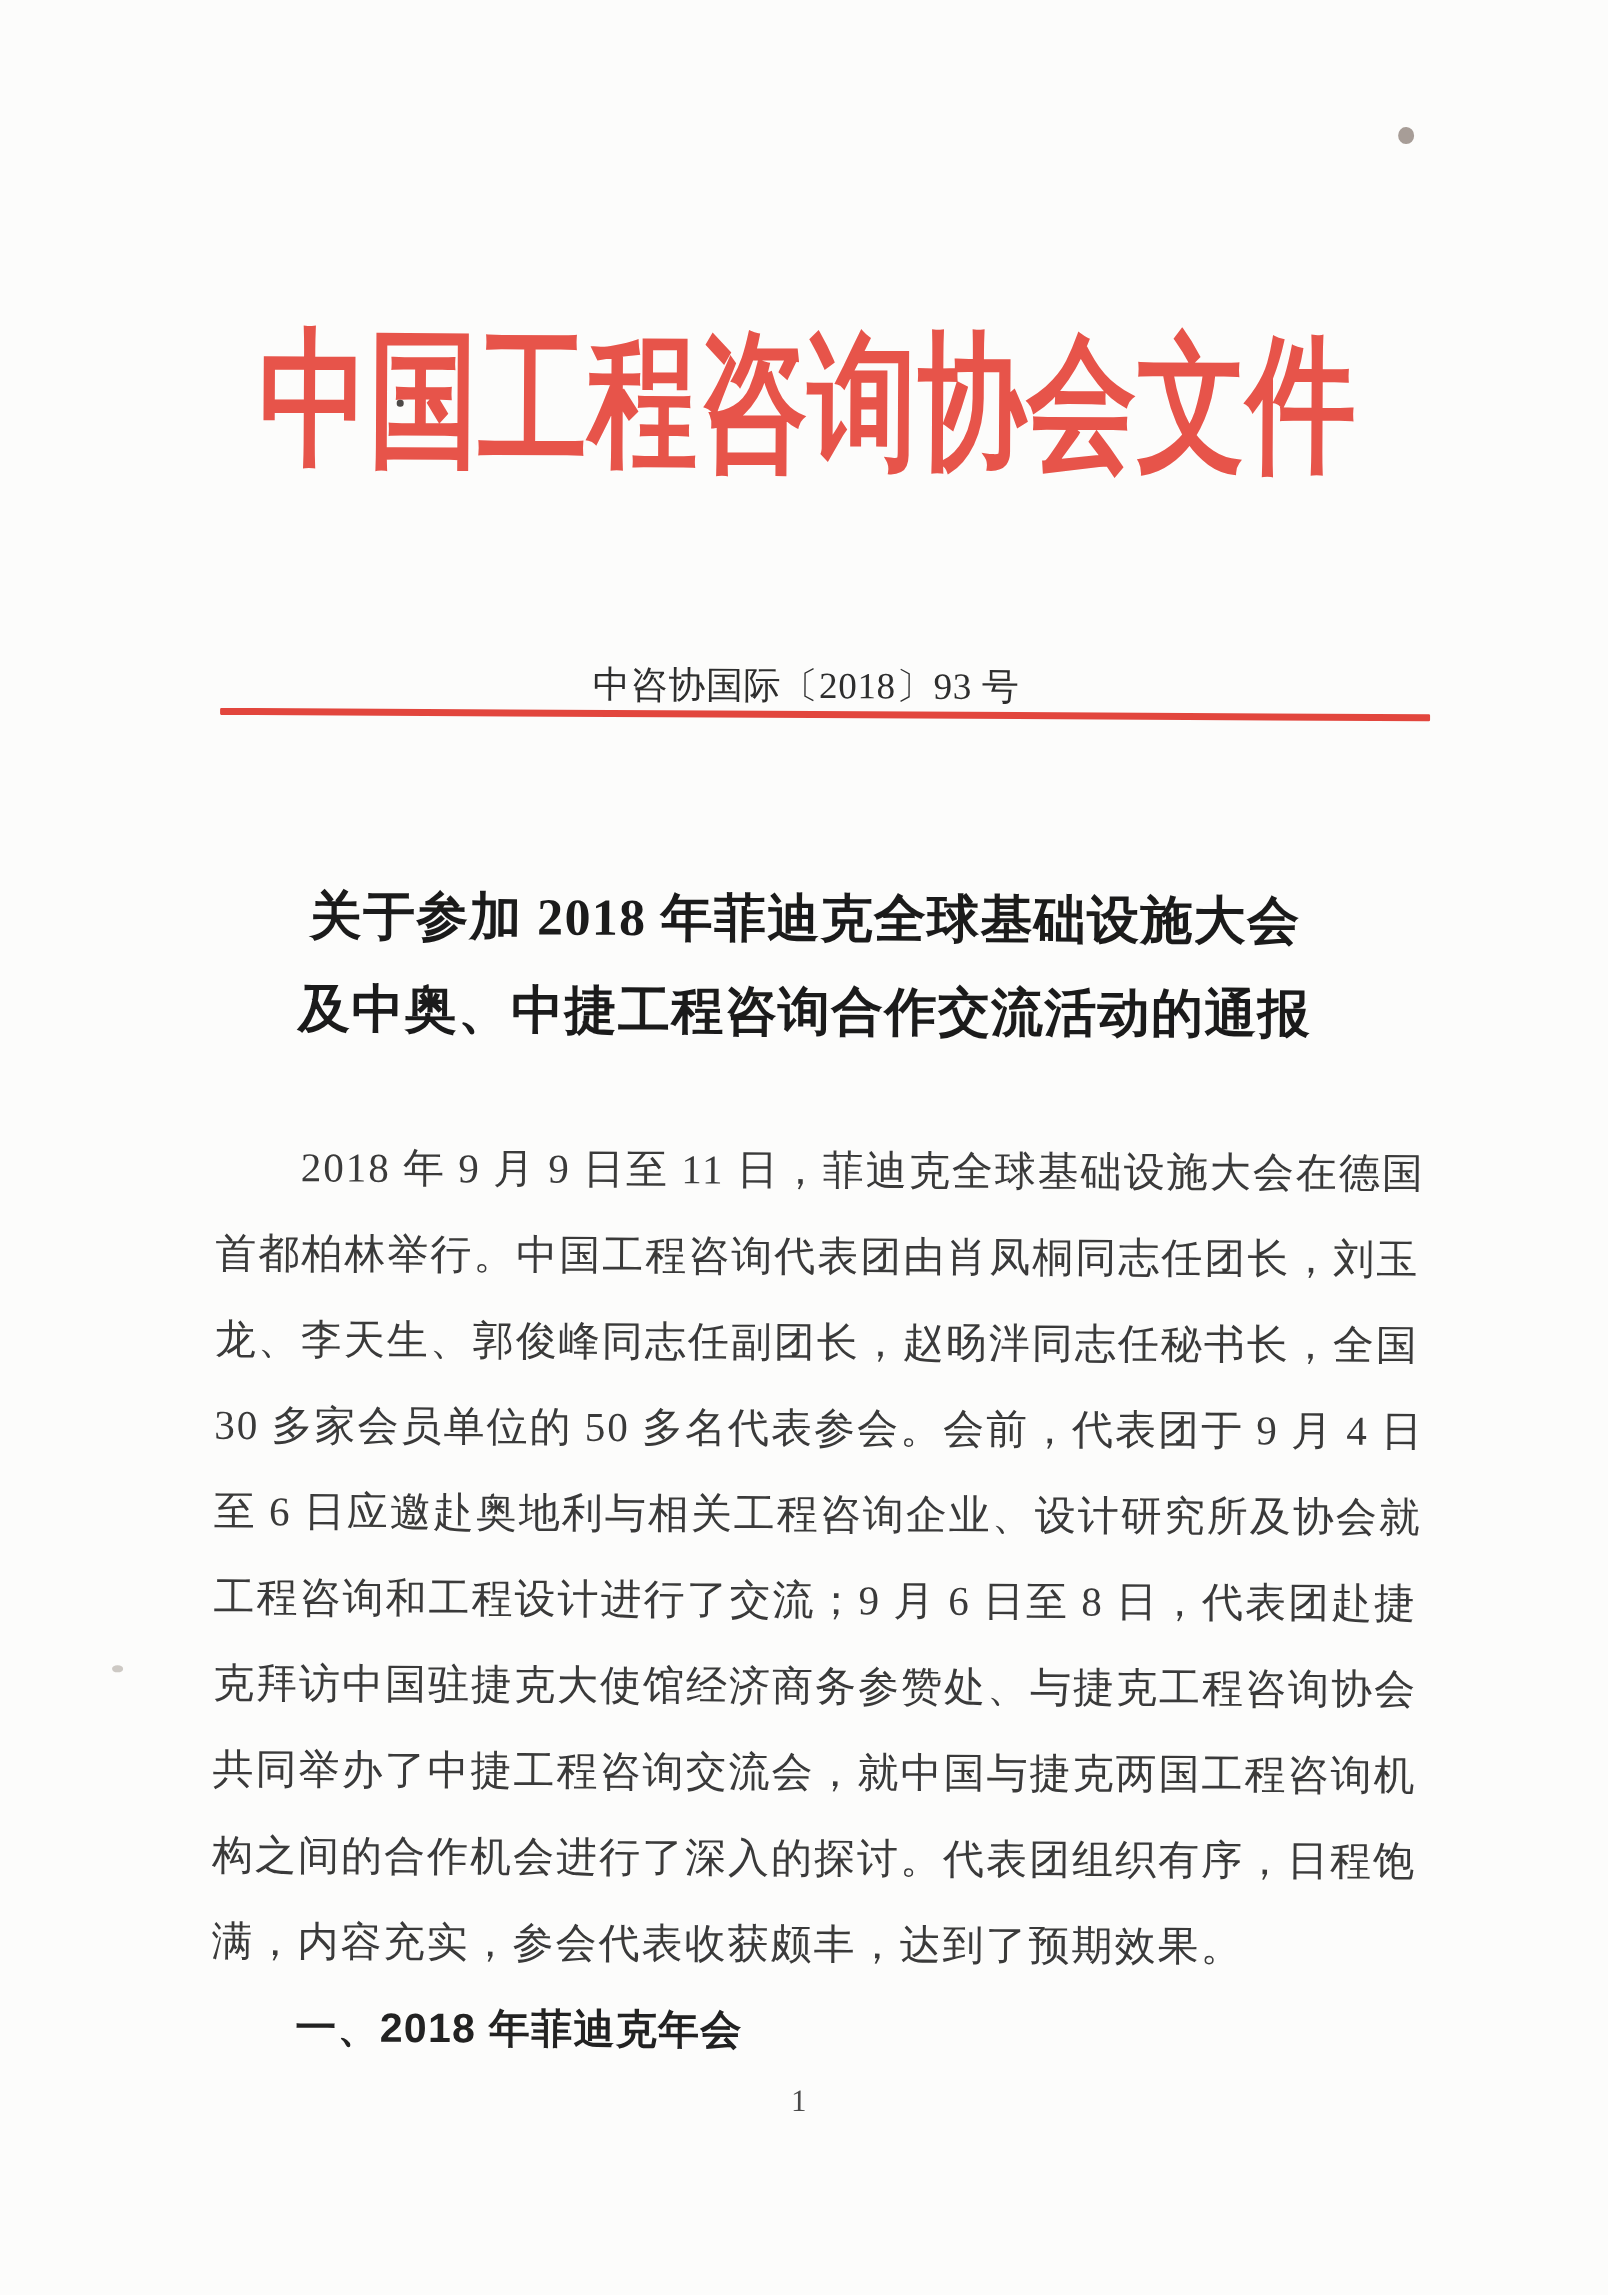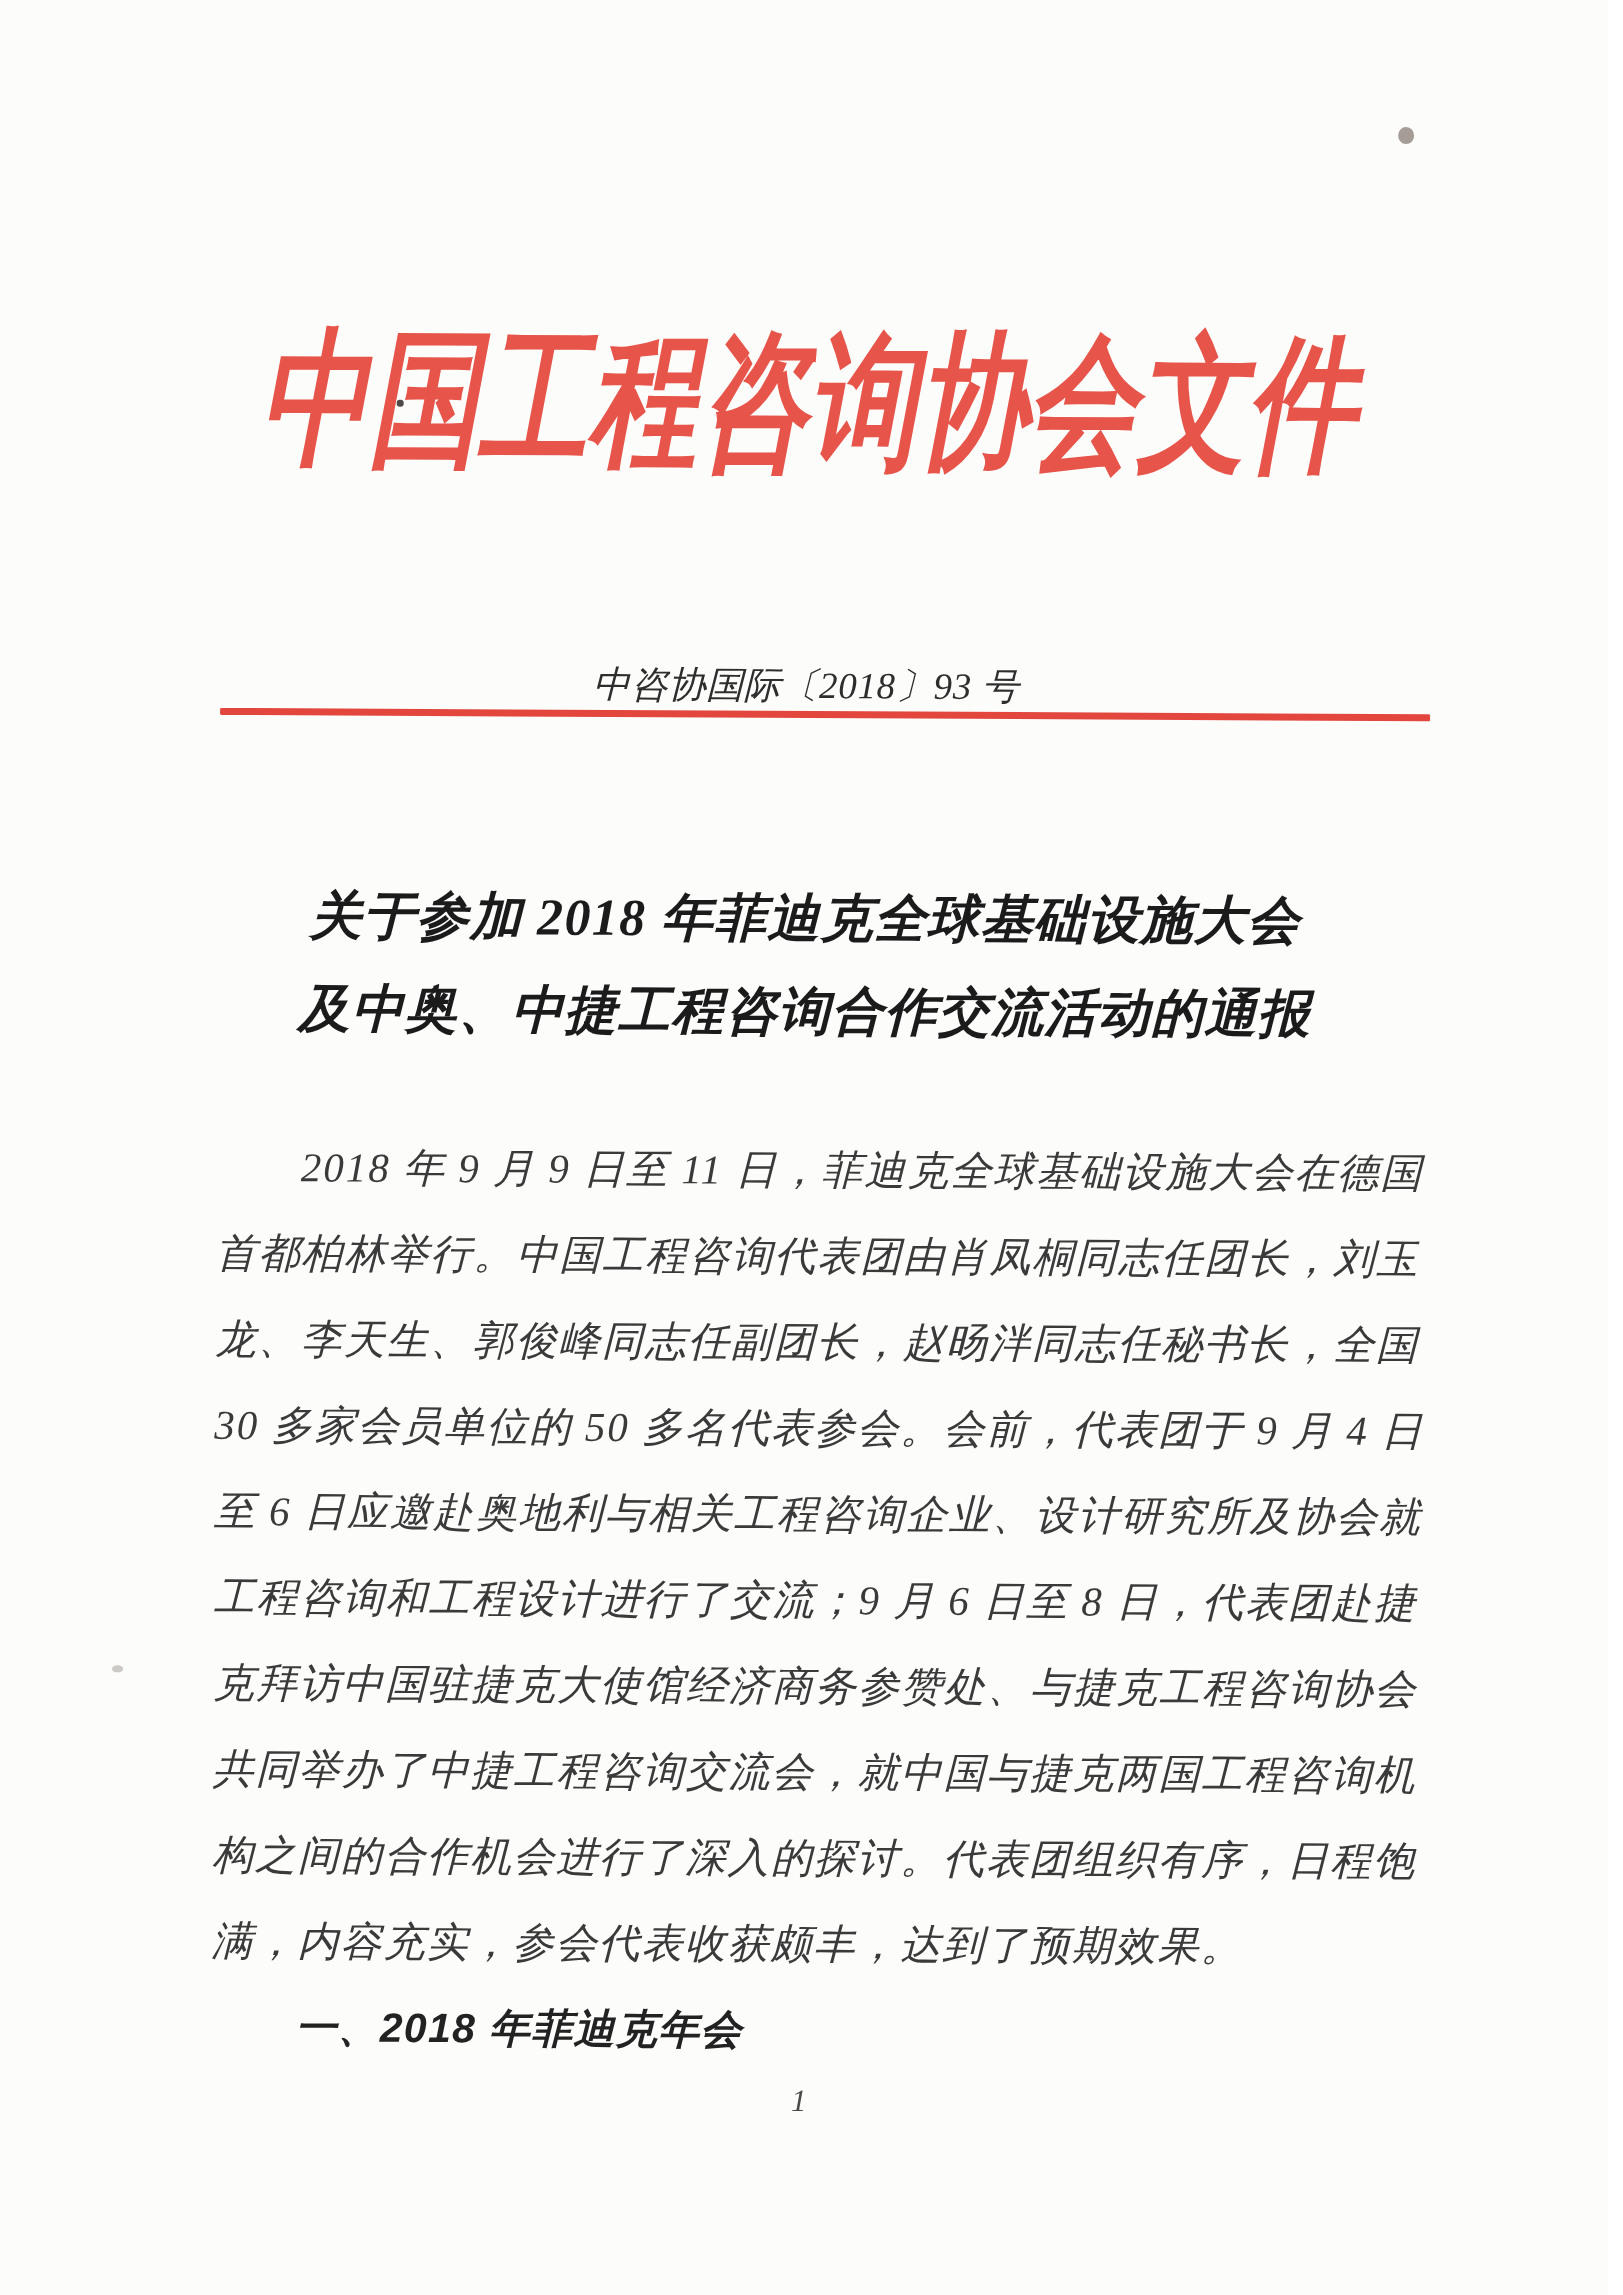--- a/index.html
+++ b/index.html
@@ -4,21 +4,20 @@
 <style>
   html, body { margin: 0; padding: 0; background: #ffffff; }
   .page {
     position: relative;
     width: 1608px;
     height: 2295px;
     background: #fcfcfb;
     overflow: hidden;
     font-family: "Liberation Serif", "DejaVu Serif", serif;
     color: #3a3a3a;
-    font-style: italic;
   }
   .tilt {
     position: absolute;
     inset: 0;
     transform: rotate(0.3deg);
     transform-origin: 812px 1113px;
   }
   
   .letterhead {
     position: absolute;

